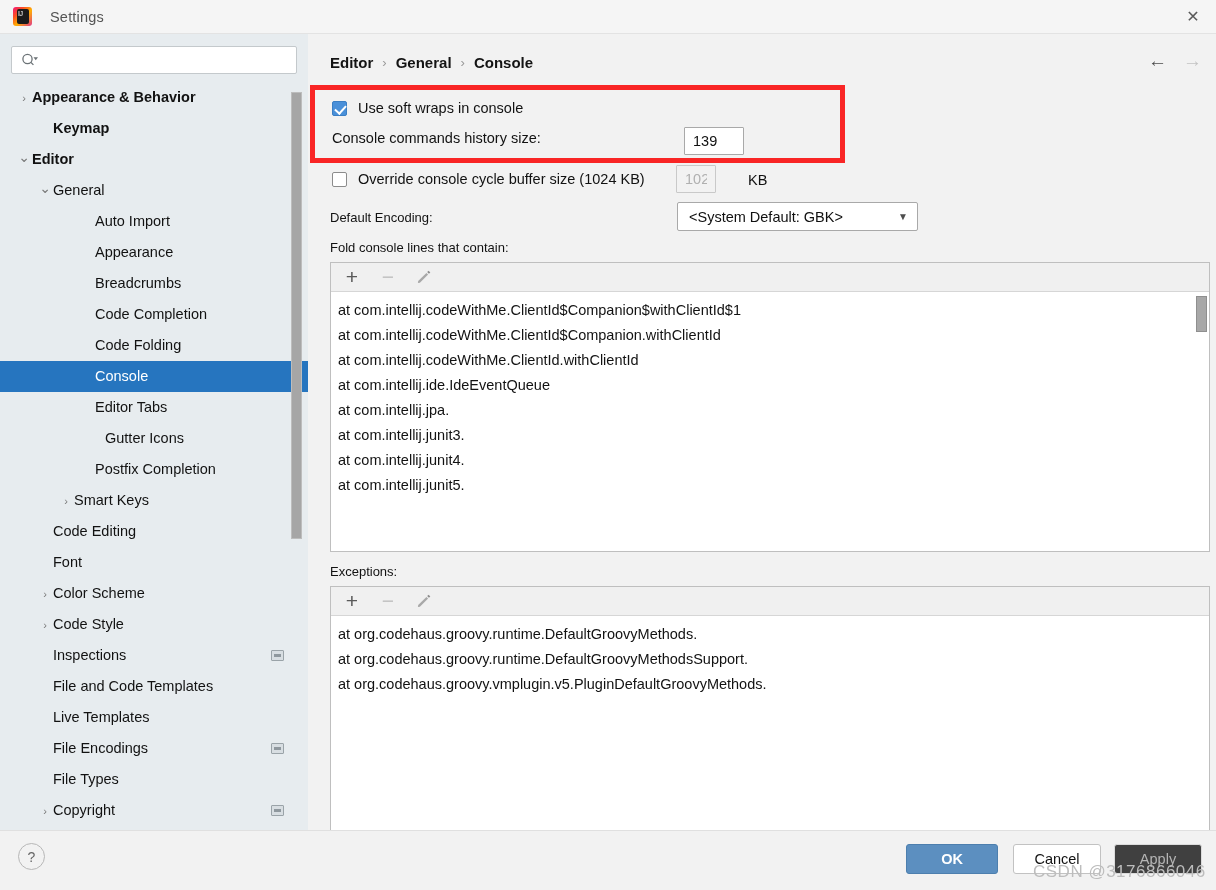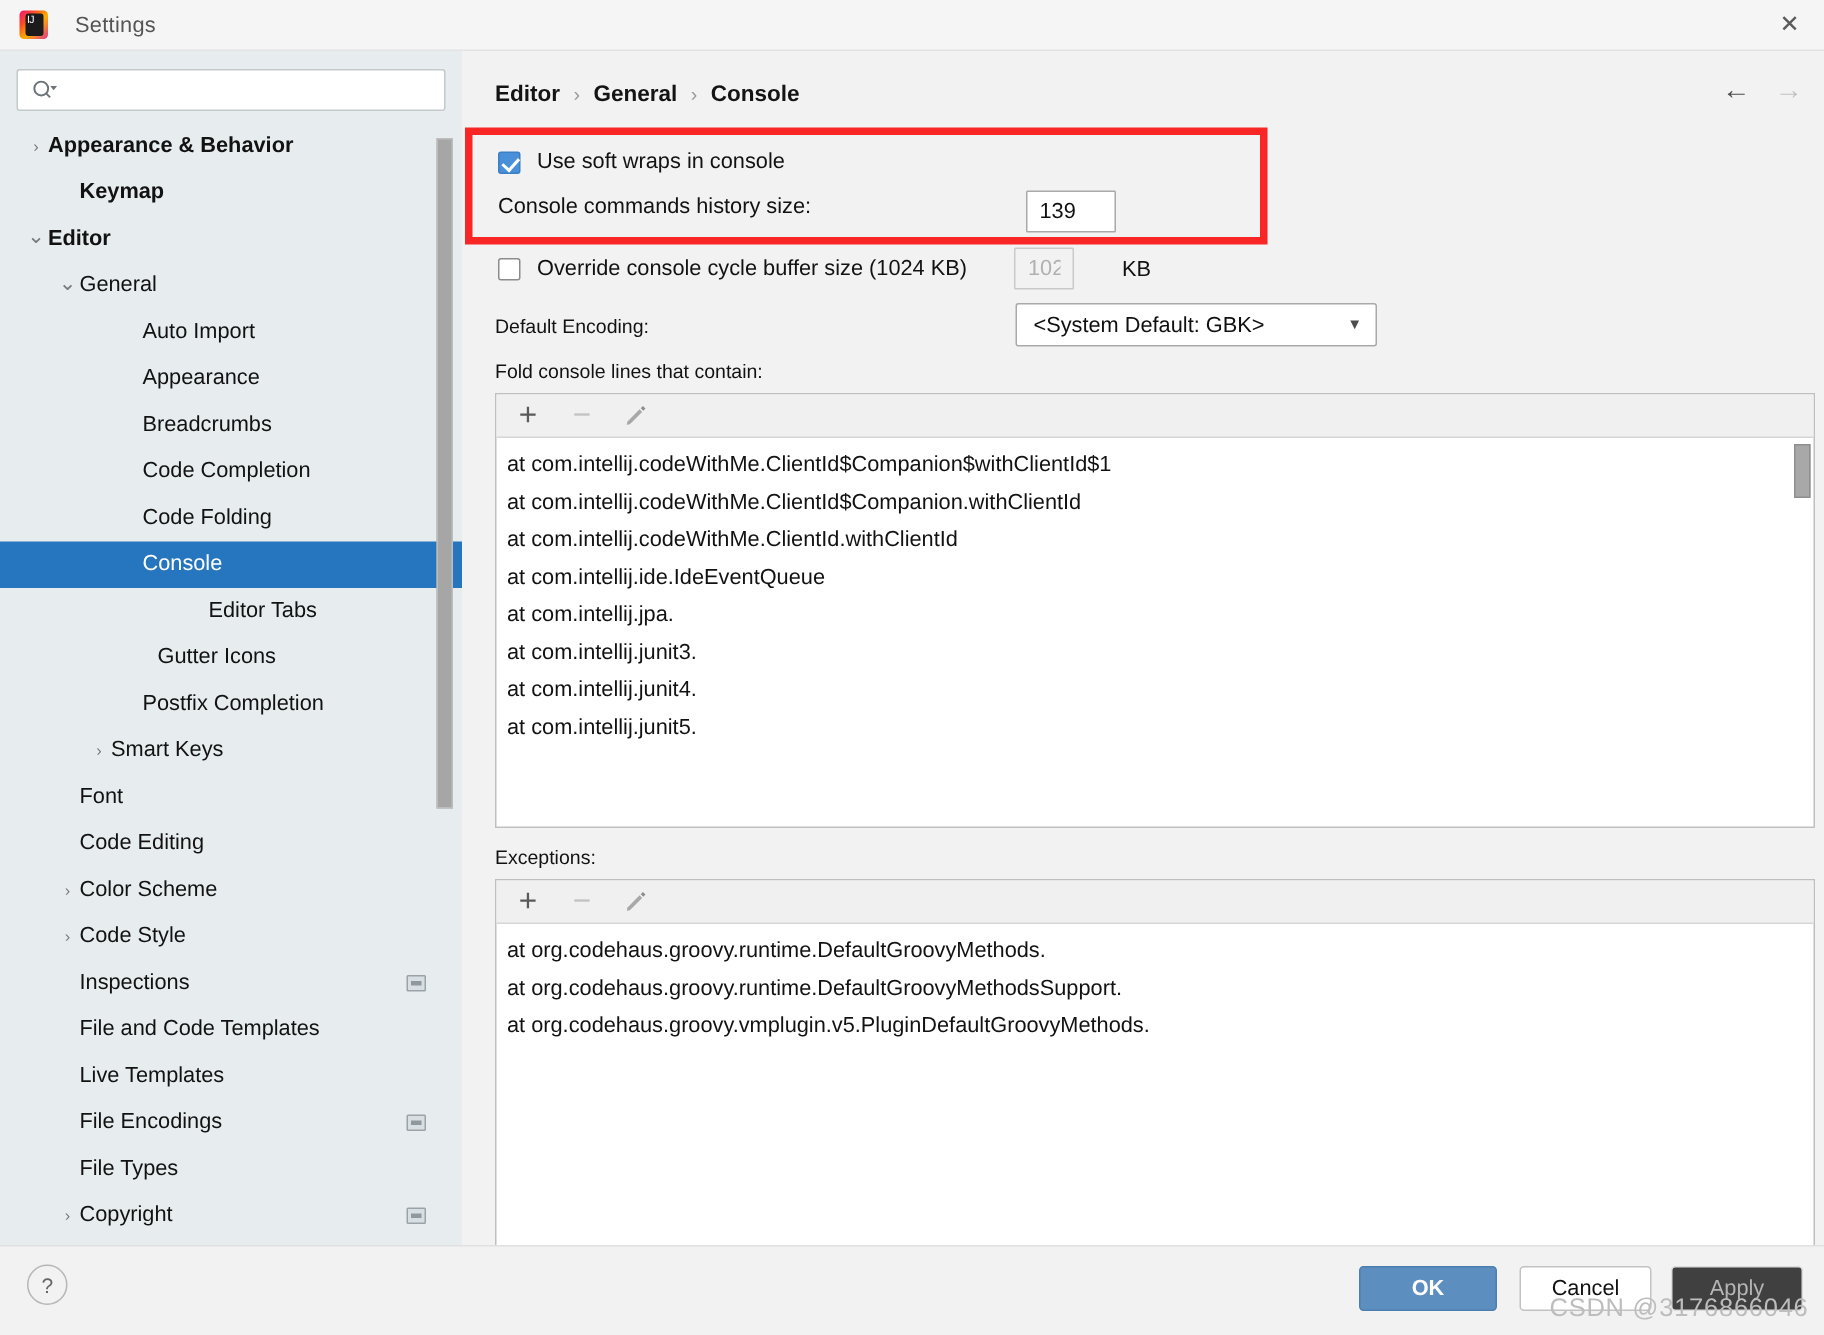--- a/index.html
+++ b/index.html
@@ -243,43 +243,43 @@
             <span class="lbl">Code Completion</span>
           </div>
           <div class="node" style="padding-left: 79px;">
             <span class="chev"></span>
             <span class="lbl">Code Folding</span>
           </div>
           <div class="node selected" style="padding-left: 79px;">
             <span class="chev"></span>
             <span class="lbl">Console</span>
           </div>
-          <div class="node" style="padding-left: 79px; margin-left: 44px;">
+          <div class="node" style="padding-left: 79px;">
             <span class="chev"></span>
             <span class="lbl">Editor Tabs</span>
           </div>
           <div class="node" style="padding-left: 89px;">
             <span class="chev"></span>
             <span class="lbl">Gutter Icons</span>
           </div>
           <div class="node" style="padding-left: 79px;">
             <span class="chev"></span>
             <span class="lbl">Postfix Completion</span>
           </div>
           <div class="node" style="padding-left: 58px;">
             <span class="chev">›</span>
             <span class="lbl">Smart Keys</span>
           </div>
           <div class="node" style="padding-left: 37px;">
             <span class="chev"></span>
+            <span class="lbl">Code Editing</span>
+          </div>
+          <div class="node" style="padding-left: 37px;">
+            <span class="chev"></span>
             <span class="lbl">Font</span>
-          </div>
-          <div class="node" style="padding-left: 37px;">
-            <span class="chev"></span>
-            <span class="lbl">Code Editing</span>
           </div>
           <div class="node" style="padding-left: 37px;">
             <span class="chev">›</span>
             <span class="lbl">Color Scheme</span>
           </div>
           <div class="node" style="padding-left: 37px;">
             <span class="chev">›</span>
             <span class="lbl">Code Style</span>
           </div>
           <div class="node" style="padding-left: 37px;">

